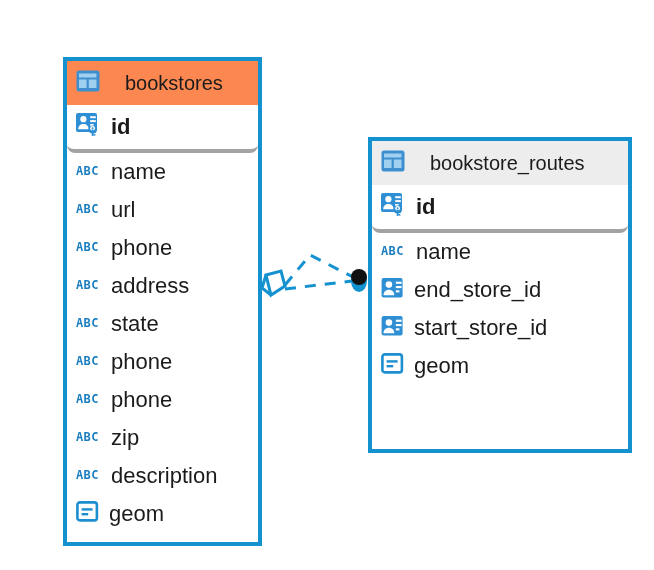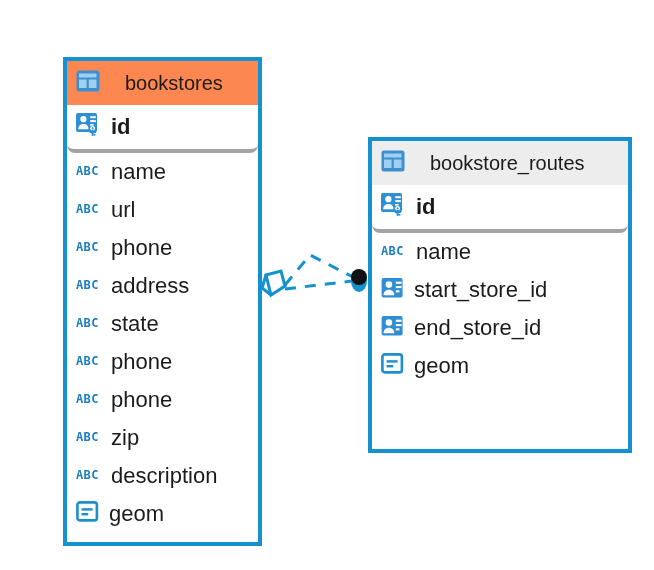--- a/index.html
+++ b/index.html
@@ -287,35 +287,35 @@
         <span class="icon">
           <svg width="24" height="22" viewBox="0 0 24 22" xmlns="http://www.w3.org/2000/svg">
             <rect x="0.6" y="1" width="21" height="19.5" rx="2" fill="#2f8fd4"></rect>
             <circle cx="7.9" cy="7.6" r="3.3" fill="#ffffff"></circle>
             <path d="M2.5 18.2c0-3.3 2.4-5.5 5.4-5.5s5.4 2.2 5.4 5.5z" fill="#ffffff"></path>
             <rect x="14.8" y="4.7" width="5.8" height="2.1" fill="#ffffff"></rect>
             <rect x="14.8" y="9.0" width="5.8" height="2.1" fill="#ffffff"></rect>
             <rect x="14.8" y="13.3" width="3.6" height="2.1" fill="#ffffff"></rect>
           </svg>
         </span>
-        <span class="field-label">start_store_id</span>
+        <span class="field-label">end_store_id</span>
       </div>
 
       <div class="field-row">
         <span class="icon">
           <svg width="24" height="22" viewBox="0 0 24 22" xmlns="http://www.w3.org/2000/svg">
             <rect x="0.6" y="1" width="21" height="19.5" rx="2" fill="#2f8fd4"></rect>
             <circle cx="7.9" cy="7.6" r="3.3" fill="#ffffff"></circle>
             <path d="M2.5 18.2c0-3.3 2.4-5.5 5.4-5.5s5.4 2.2 5.4 5.5z" fill="#ffffff"></path>
             <rect x="14.8" y="4.7" width="5.8" height="2.1" fill="#ffffff"></rect>
             <rect x="14.8" y="9.0" width="5.8" height="2.1" fill="#ffffff"></rect>
             <rect x="14.8" y="13.3" width="3.6" height="2.1" fill="#ffffff"></rect>
           </svg>
         </span>
-        <span class="field-label">end_store_id</span>
+        <span class="field-label">start_store_id</span>
       </div>
 
       <div class="field-row">
         <span class="icon">
           <svg width="24" height="22" viewBox="0 0 24 22" xmlns="http://www.w3.org/2000/svg">
             <rect x="1.4" y="1.4" width="19.5" height="18" rx="2.5" fill="#ffffff" stroke="#1d8ece" stroke-width="2.6"></rect>
             <rect x="5.6" y="7.2" width="11" height="2.4" fill="#1d8ece"></rect>
             <rect x="5.6" y="12.0" width="6.6" height="2.4" fill="#1d8ece"></rect>
           </svg>
         </span>

